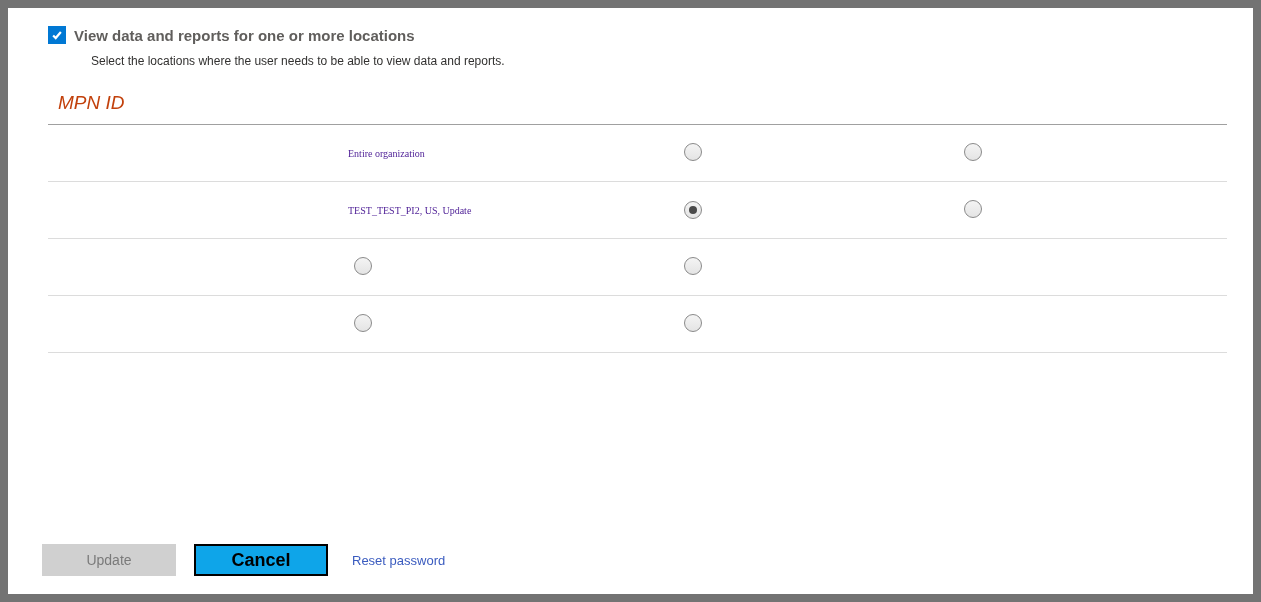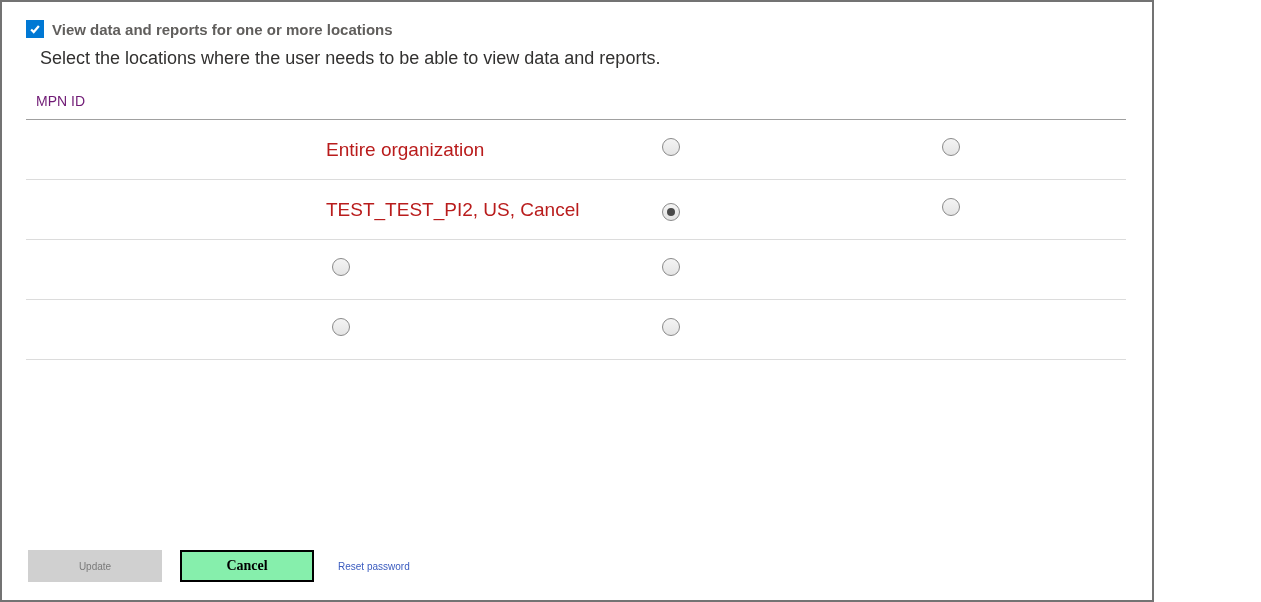--- a/index.html
+++ b/index.html
@@ -4,24 +4,24 @@
 <style>
   * { box-sizing: border-box; }
   html, body {
     margin: 0; padding: 0;
     font-family: "Segoe UI", Arial, sans-serif;
     background: #fff;
     color: #323130;
     font-size: 14px;
   }
   .frame {
-    width: 1154px;
+    width: 1261px;
     height: 602px;
-    border: 2px solid #737373;
-    padding: 16px 26px 20px 24px;
+    border: 8px solid #737373;
+    padding: 16px 26px 20px 40px;
     position: relative;
   }
   .perm-header {
     display: flex;
     align-items: center;
     gap: 8px;
     margin-top: 2px;
   }
   .checkbox {
     width: 18px; height: 18px;
@@ -36,44 +36,46 @@
     stroke: #fff;
     stroke-width: 2.6;
     fill: none;
   }
   .perm-title {
     font-weight: 600;
     color: #605e5c;
     font-size: 15px;
   }
   .perm-desc {
-    margin: 10px 0 14px 14px;
-    font-size: 18px;
+    margin: 10px 0 14px 43px;
+    font-size: 12px;
     color: #323130;
   }
   .grid {
     margin-left: 0;
   }
   .head-row {
     display: grid;
     grid-template-columns: 290px 330px 280px 1fr;
     border-bottom: 1px solid #a0a0a0;
     padding: 10px 0 10px 10px;
-    color: #701a75;
-    font-size: 14px;
+    color: #c2410c;
+    font-size: 19px;
+    font-style: italic;
   }
   .head-exec { line-height: 1.25; }
   .row {
     display: grid;
     grid-template-columns: 290px 330px 280px 1fr;
     border-bottom: 1px solid #dcdcdc;
     padding: 18px 0 18px 10px;
     align-items: center;
-    font-size: 19px;
-    color: #b91c1c;
+    font-size: 10px;
+    color: #4c1d95;
+    font-family: Liberation Serif, serif;
   }
   .row:last-child { border-bottom: 1px solid #dcdcdc; }
   .radio {
     width: 18px; height: 18px;
     border: 1px solid #8a8a8a;
     border-radius: 50%;
     background: linear-gradient(#f4f4f4,#e4e4e4);
     display: inline-flex;
     align-items: center;
     justify-content: center;
@@ -92,34 +94,35 @@
     display: flex;
     align-items: center;
     gap: 18px;
   }
   .btn-update {
     width: 134px; height: 32px;
     border: none;
     background: #d0d0d0;
     color: #7a7a7a;
     font-family: inherit;
-    font-size: 10px;
+    font-size: 14px;
+    margin-left: 8px;
   }
   .btn-cancel {
     width: 134px; height: 32px;
     border: 2px solid #000;
-    background: #86efac;
+    background: #0ea5e9;
     color: #000;
     font-weight: 600;
-    font-family: Liberation Serif, serif;
-    font-size: 14px;
+    font-family: Liberation Sans, sans-serif;
+    font-size: 18px;
   }
   .reset-link {
     color: #3a5bbf;
-    font-size: 10px;
+    font-size: 13px;
     text-decoration: none;
     margin-left: 6px;
   }
 </style>
 </head>
 <body>
 
 <div class="frame">
 
   <div class="perm-header">
@@ -139,21 +142,21 @@
     </div>
     <div id="rows">
         <div class="row">
           <div></div>
           <div>Entire organization</div>
           <div><span class="radio"></span></div>
           <div><span class="radio"></span></div>
         </div>
         <div class="row">
           <div></div>
-          <div>TEST_TEST_PI2, US, Cancel</div>
+          <div>TEST_TEST_PI2, US, Update</div>
           <div><span class="radio selected"></span></div>
           <div><span class="radio"></span></div>
         </div>
         <div class="row">
           <div></div>
           <div><span class="radio"></span></div>
           <div><span class="radio"></span></div>
         </div>
         <div class="row">
           <div></div>

